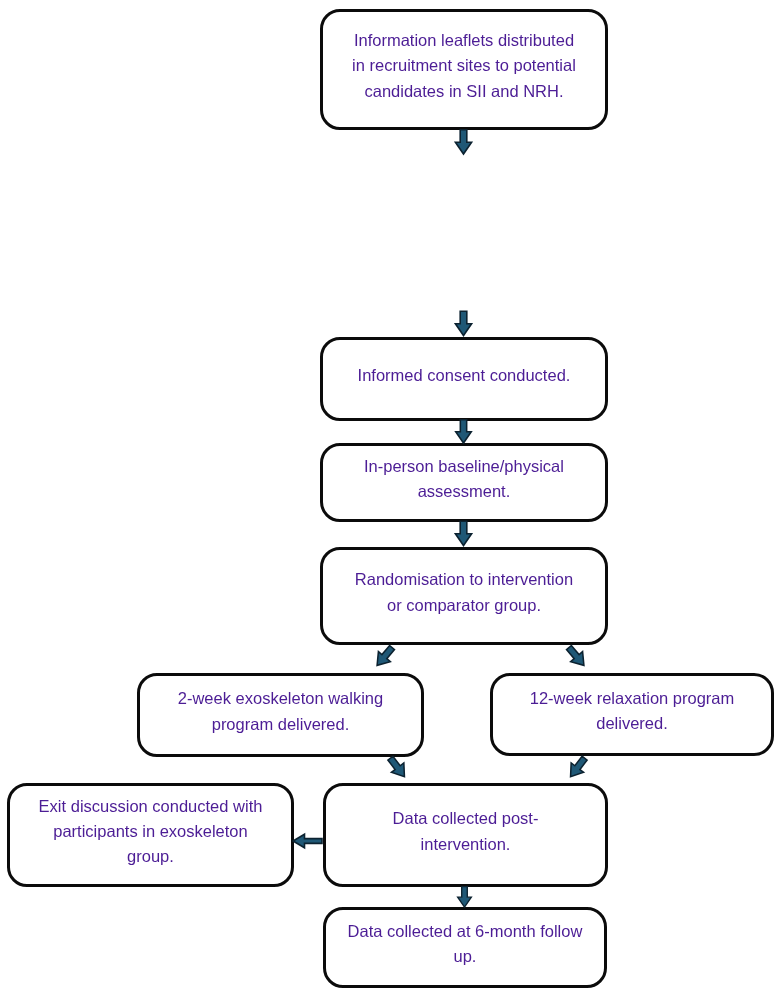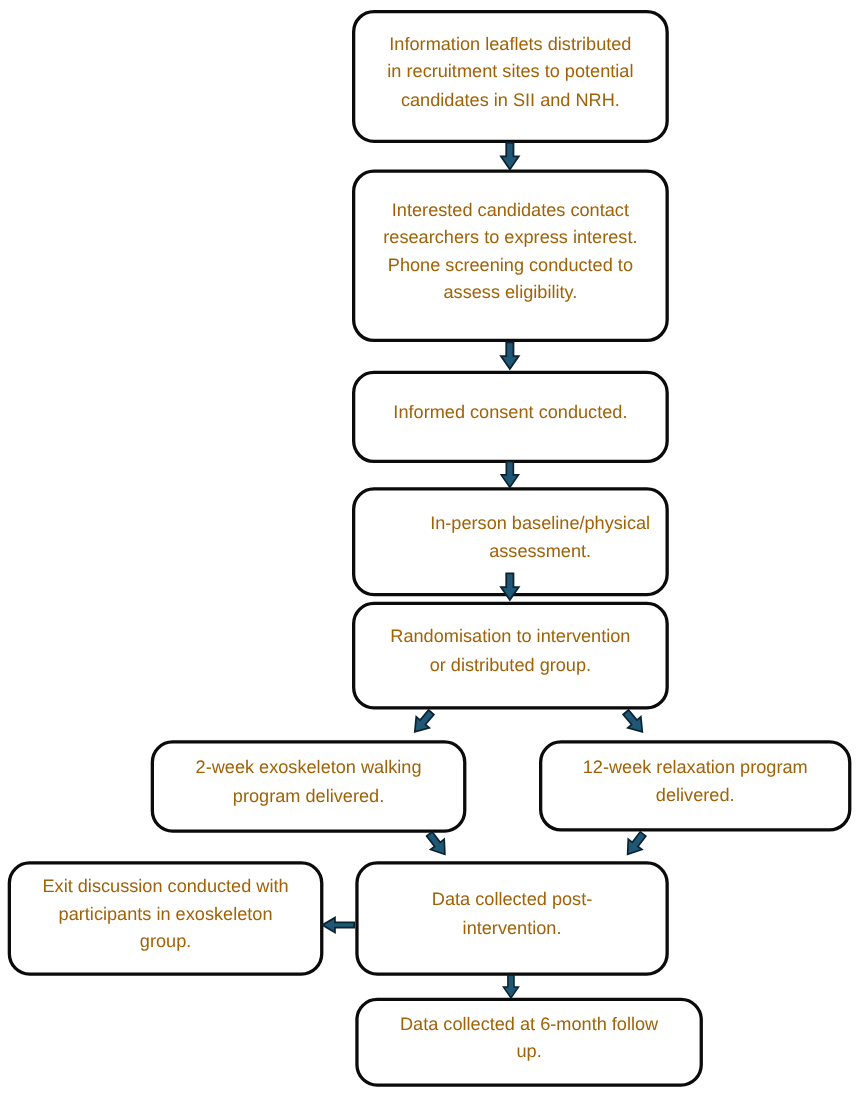--- a/index.html
+++ b/index.html
@@ -22,37 +22,37 @@
     display:flex;
     align-items:center;
     justify-content:center;
     padding:8px 14px 15px;
   }
   .box-text {
     white-space:pre-line;
     text-align:center;
     font-size:16.5px;
     line-height:1.52;
-    color:#a16207;
+    color:#4c1d95;
   }
   .arrow { position:absolute; }
   .arrow svg { display:block; width:100%; height:100%; overflow:visible; }
   .arrow path { stroke:#0c2230; stroke-width:1.6; stroke-linejoin:miter; }
 
   
   #b-leaflets { left:320px; top:9px;   width:288px; height:121px; }
   #b-contact  { left:320px; top:154px; width:288px; height:157px; }
   #b-consent  { left:320px; top:337px; width:288px; height:84px; }
-  #b-baseline { left:320px; top:443px; width:288px; height:99px;justify-content:flex-end; }
+  #b-baseline { left:320px; top:443px; width:288px; height:79px; }
   #b-random   { left:320px; top:547px; width:288px; height:98px; }
   #b-exo      { left:137px; top:673px; width:287px; height:84px; }
   #b-relax    { left:490px; top:673px; width:284px; height:83px; }
   #b-exit     { left:7px;   top:783px; width:287px; height:104px; }
   #b-post     { left:323px; top:783px; width:285px; height:104px; }
-  #b-follow   { left:323px; top:907px; width:316px; height:81px; }
+  #b-follow   { left:323px; top:907px; width:284px; height:81px; }
 
   
   #a-leaflets-contact   { left:454px; top:129px; width:19px; height:26px; }
   #a-contact-consent    { left:454px; top:310px; width:19px; height:27px; }
   #a-consent-baseline   { left:454px; top:419px; width:19px; height:25px; }
   #a-baseline-random    { left:454px; top:520px; width:19px; height:27px; }
   #a-random-exo         { left:375px; top:644px; width:19px; height:25px; transform:rotate(40deg); }
   #a-random-relax       { left:567px; top:644px; width:19px; height:25px; transform:rotate(-40deg); }
   #a-exo-post           { left:388px; top:755px; width:19px; height:25px; transform:rotate(-37deg); }
   #a-relax-post         { left:568px; top:755px; width:19px; height:25px; transform:rotate(37deg); }
@@ -63,39 +63,33 @@
 <body>
 
 <div class="canvas">
 
   <div class="box" id="b-leaflets">
     <div class="box-text">Information leaflets distributed
 in recruitment sites to potential
 candidates in SII and NRH.</div>
   </div>
 
-  <div class="box" id="b-contact">
-    <div class="box-text">Interested candidates contact
-researchers to express interest.
-Phone screening conducted to
-assess eligibility.</div>
-  </div>
 
   <div class="box" id="b-consent">
     <div class="box-text">Informed consent conducted.</div>
   </div>
 
   <div class="box" id="b-baseline">
     <div class="box-text">In-person baseline/physical
 assessment.</div>
   </div>
 
   <div class="box" id="b-random">
     <div class="box-text">Randomisation to intervention
-or distributed group.</div>
+or comparator group.</div>
   </div>
 
   <div class="box" id="b-exo">
     <div class="box-text">2-week exoskeleton walking
 program delivered.</div>
   </div>
 
   <div class="box" id="b-relax">
     <div class="box-text">12-week relaxation program
 delivered.</div>

